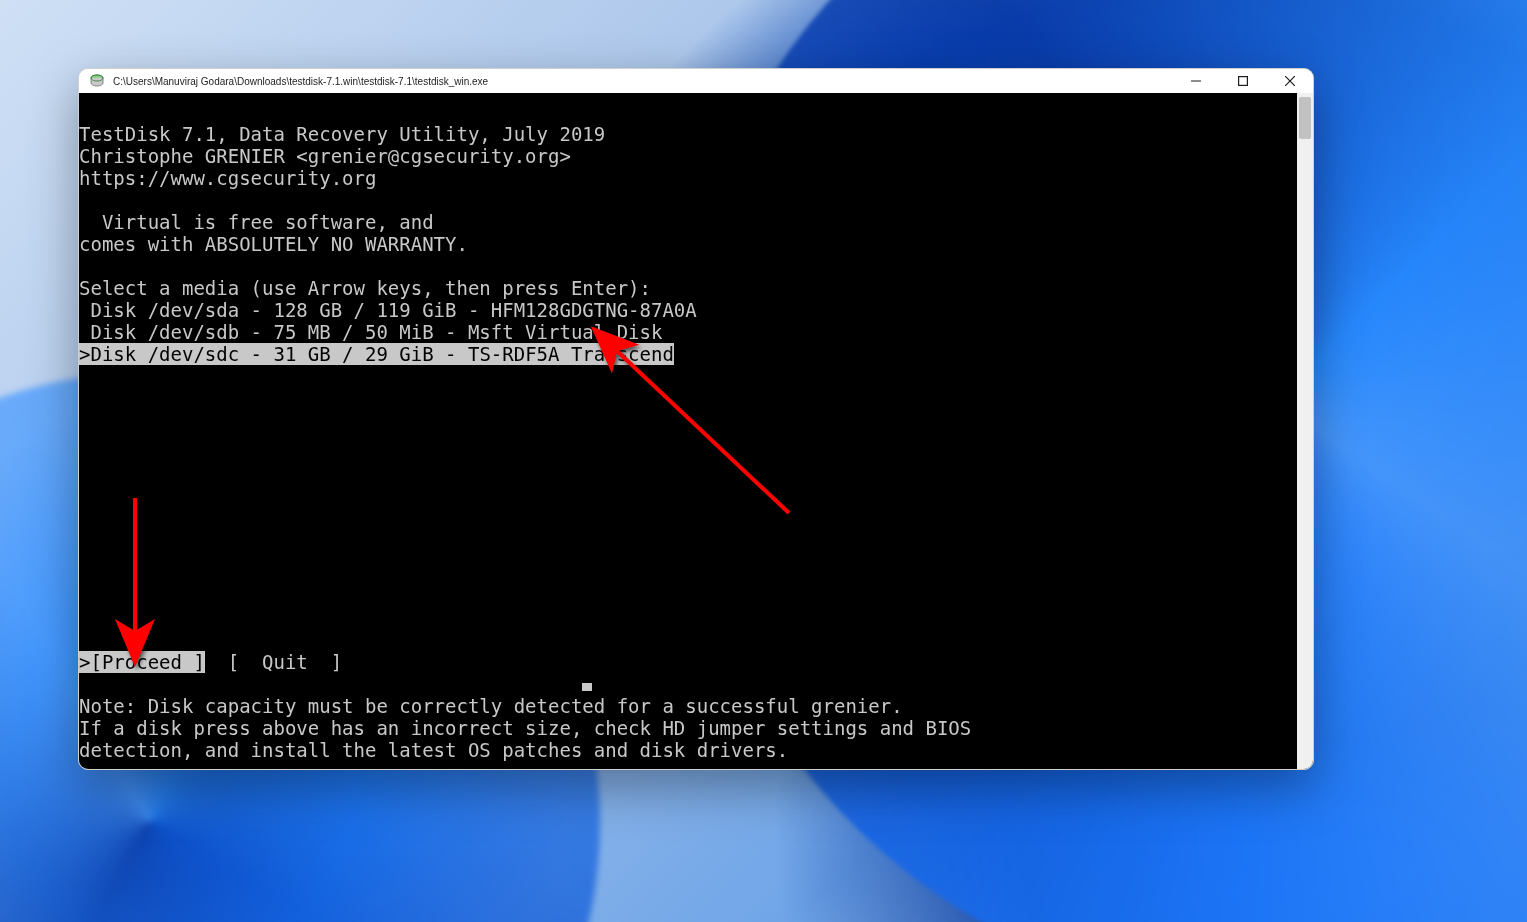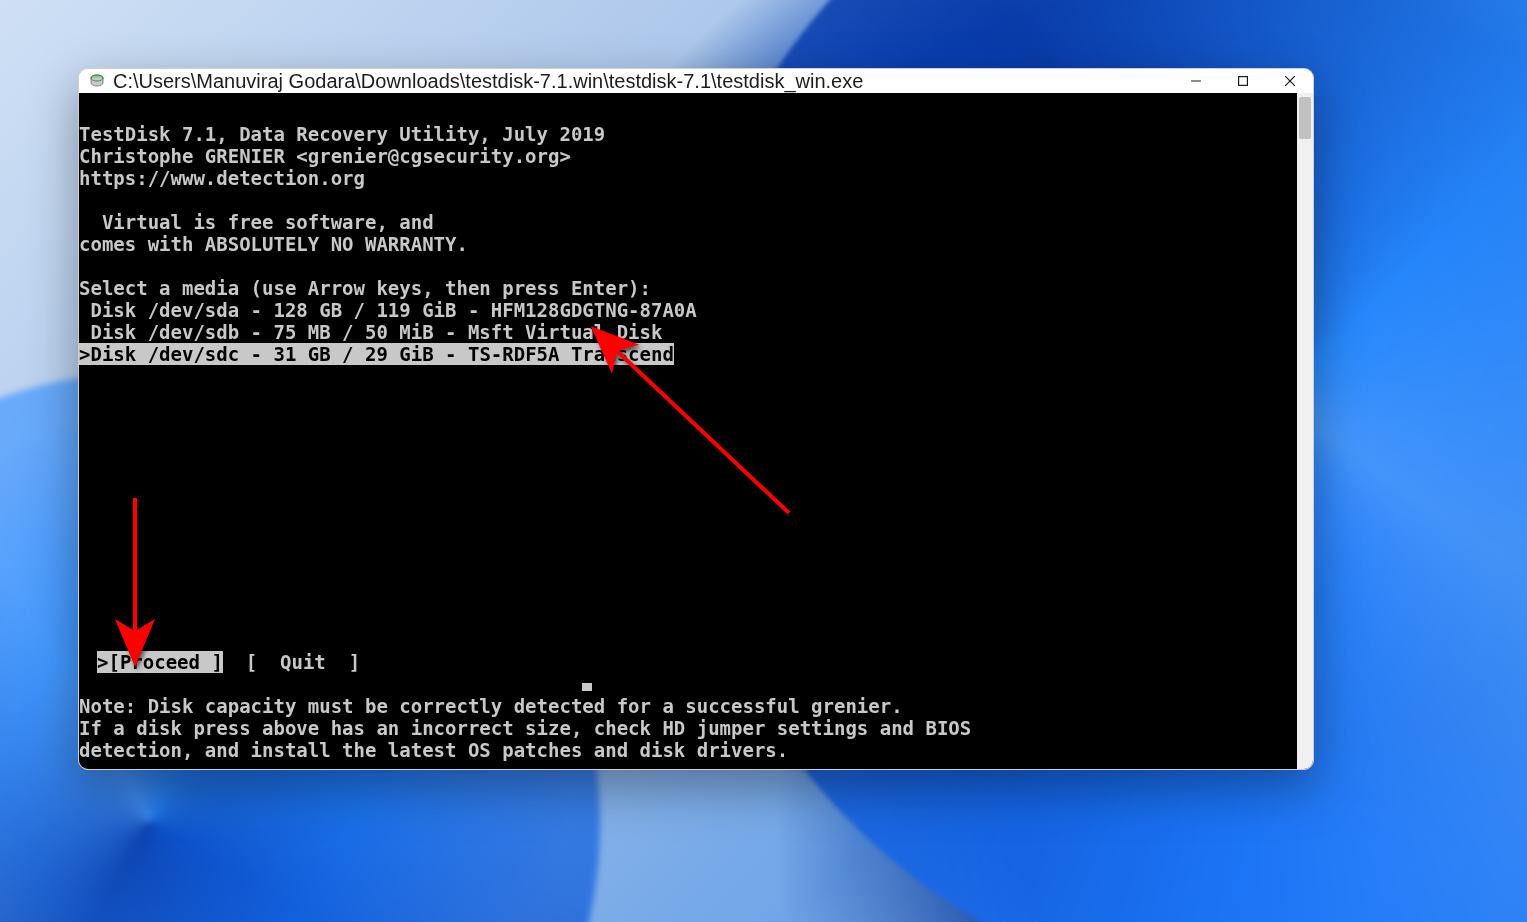--- a/index.html
+++ b/index.html
@@ -55,21 +55,21 @@
       flex-direction: column;
       overflow: hidden;
       border: 1px solid #cfcfcf;
     }
     .titlebar {
       height: 36px;
       background: #ffffff;
       display: flex;
       align-items: center;
       padding-left: 10px;
-      font-size: 20px;
+      font-size: 10px;
       color: #1c1c1c;
       user-select: none;
     }
     .titlebar .app-icon {
       width: 16px; height: 16px;
       margin-right: 8px;
       display: inline-flex; align-items: center; justify-content: center;
     }
     .title-text { flex: 0 0 auto; white-space: nowrap; overflow: hidden; text-overflow: ellipsis; }
     .titlebar-spacer { flex: 1; }
@@ -90,26 +90,26 @@
     .console {
       flex: 1;
       padding: 8px 0 8px 0;
       color: #c8c8c8;
       font-family: Consolas, "Lucida Console", monospace;
       font-size: 19px;
       line-height: 22px;
       white-space: pre;
       overflow: hidden;
     }
-    .console-line { padding-left: 0; font-weight: bold; }
+    .console-line { padding-left: 0; }
     .hl {
       background: #c8c8c8;
       color: #000000;
     }
-    .menu-row { margin-top: 0; margin-left: 18px; }
+    .menu-row { margin-top: 0; }
     .cursor-block {
       display: inline-block;
       width: 10px; height: 8px;
       background: #c8c8c8;
       vertical-align: baseline;
       margin-bottom: 0;
     }
     .scrollbar {
       width: 16px;
       background: #f0f0f0;
@@ -164,21 +164,21 @@
             <line x1="10" y1="0" x2="0" y2="10" stroke="currentColor" stroke-width="1.2"></line>
           </svg>
       </div>
     </div>
   </div>
 
   <div class="client">
     <div class="console">
 <span class="console-line">TestDisk 7.1, Data Recovery Utility, July 2019</span>
 <span class="console-line">Christophe GRENIER &lt;grenier@cgsecurity.org&gt;</span>
-<span class="console-line">https://www.detection.org</span>
+<span class="console-line">https://www.cgsecurity.org</span>
 
 <span class="console-line">  Virtual is free software, and</span>
 <span class="console-line">comes with ABSOLUTELY NO WARRANTY.</span>
 
 <span class="console-line">Select a media (use Arrow keys, then press Enter):</span>
 <span class="console-line"> Disk /dev/sda - 128 GB / 119 GiB - HFM128GDGTNG-87A0A</span>
 <span class="console-line"> Disk /dev/sdb - 75 MB / 50 MiB - Msft Virtual Disk</span>
 <span class="console-line"><span class="hl"><span>&gt;</span><span>Disk /dev/sdc - 31 GB / 29 GiB - TS-RDF5A Transcend</span></span></span>
 
 

